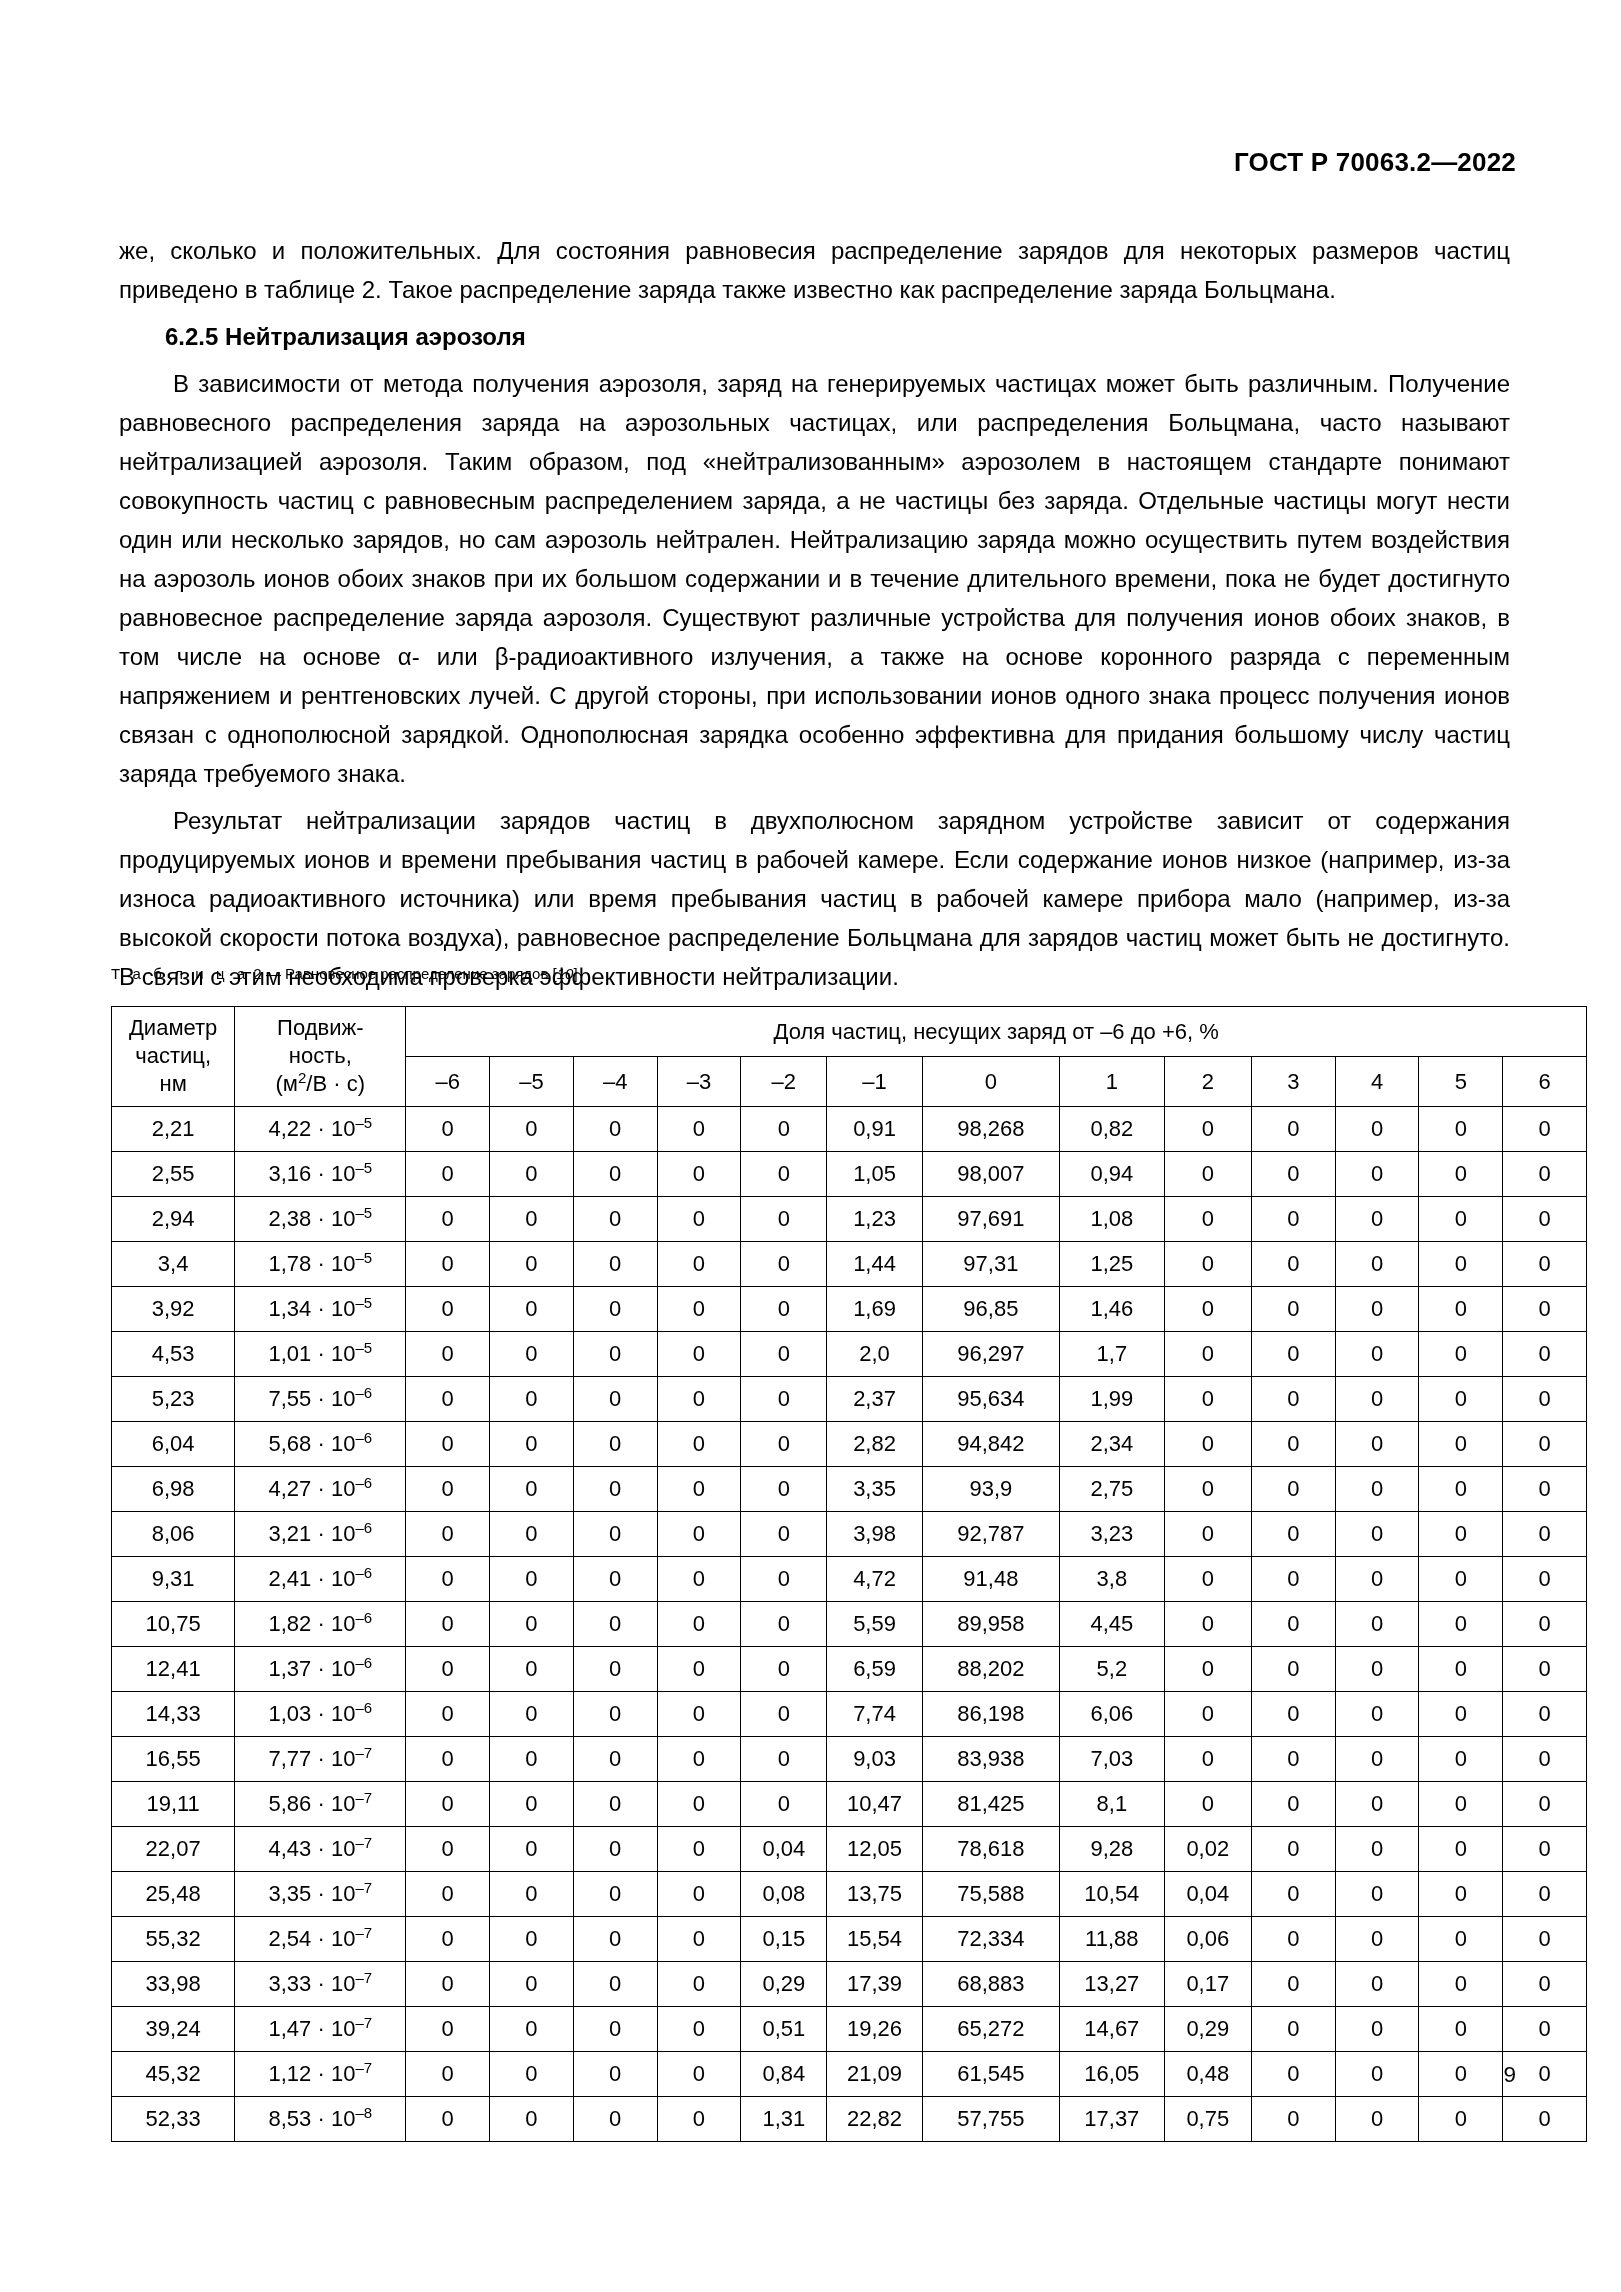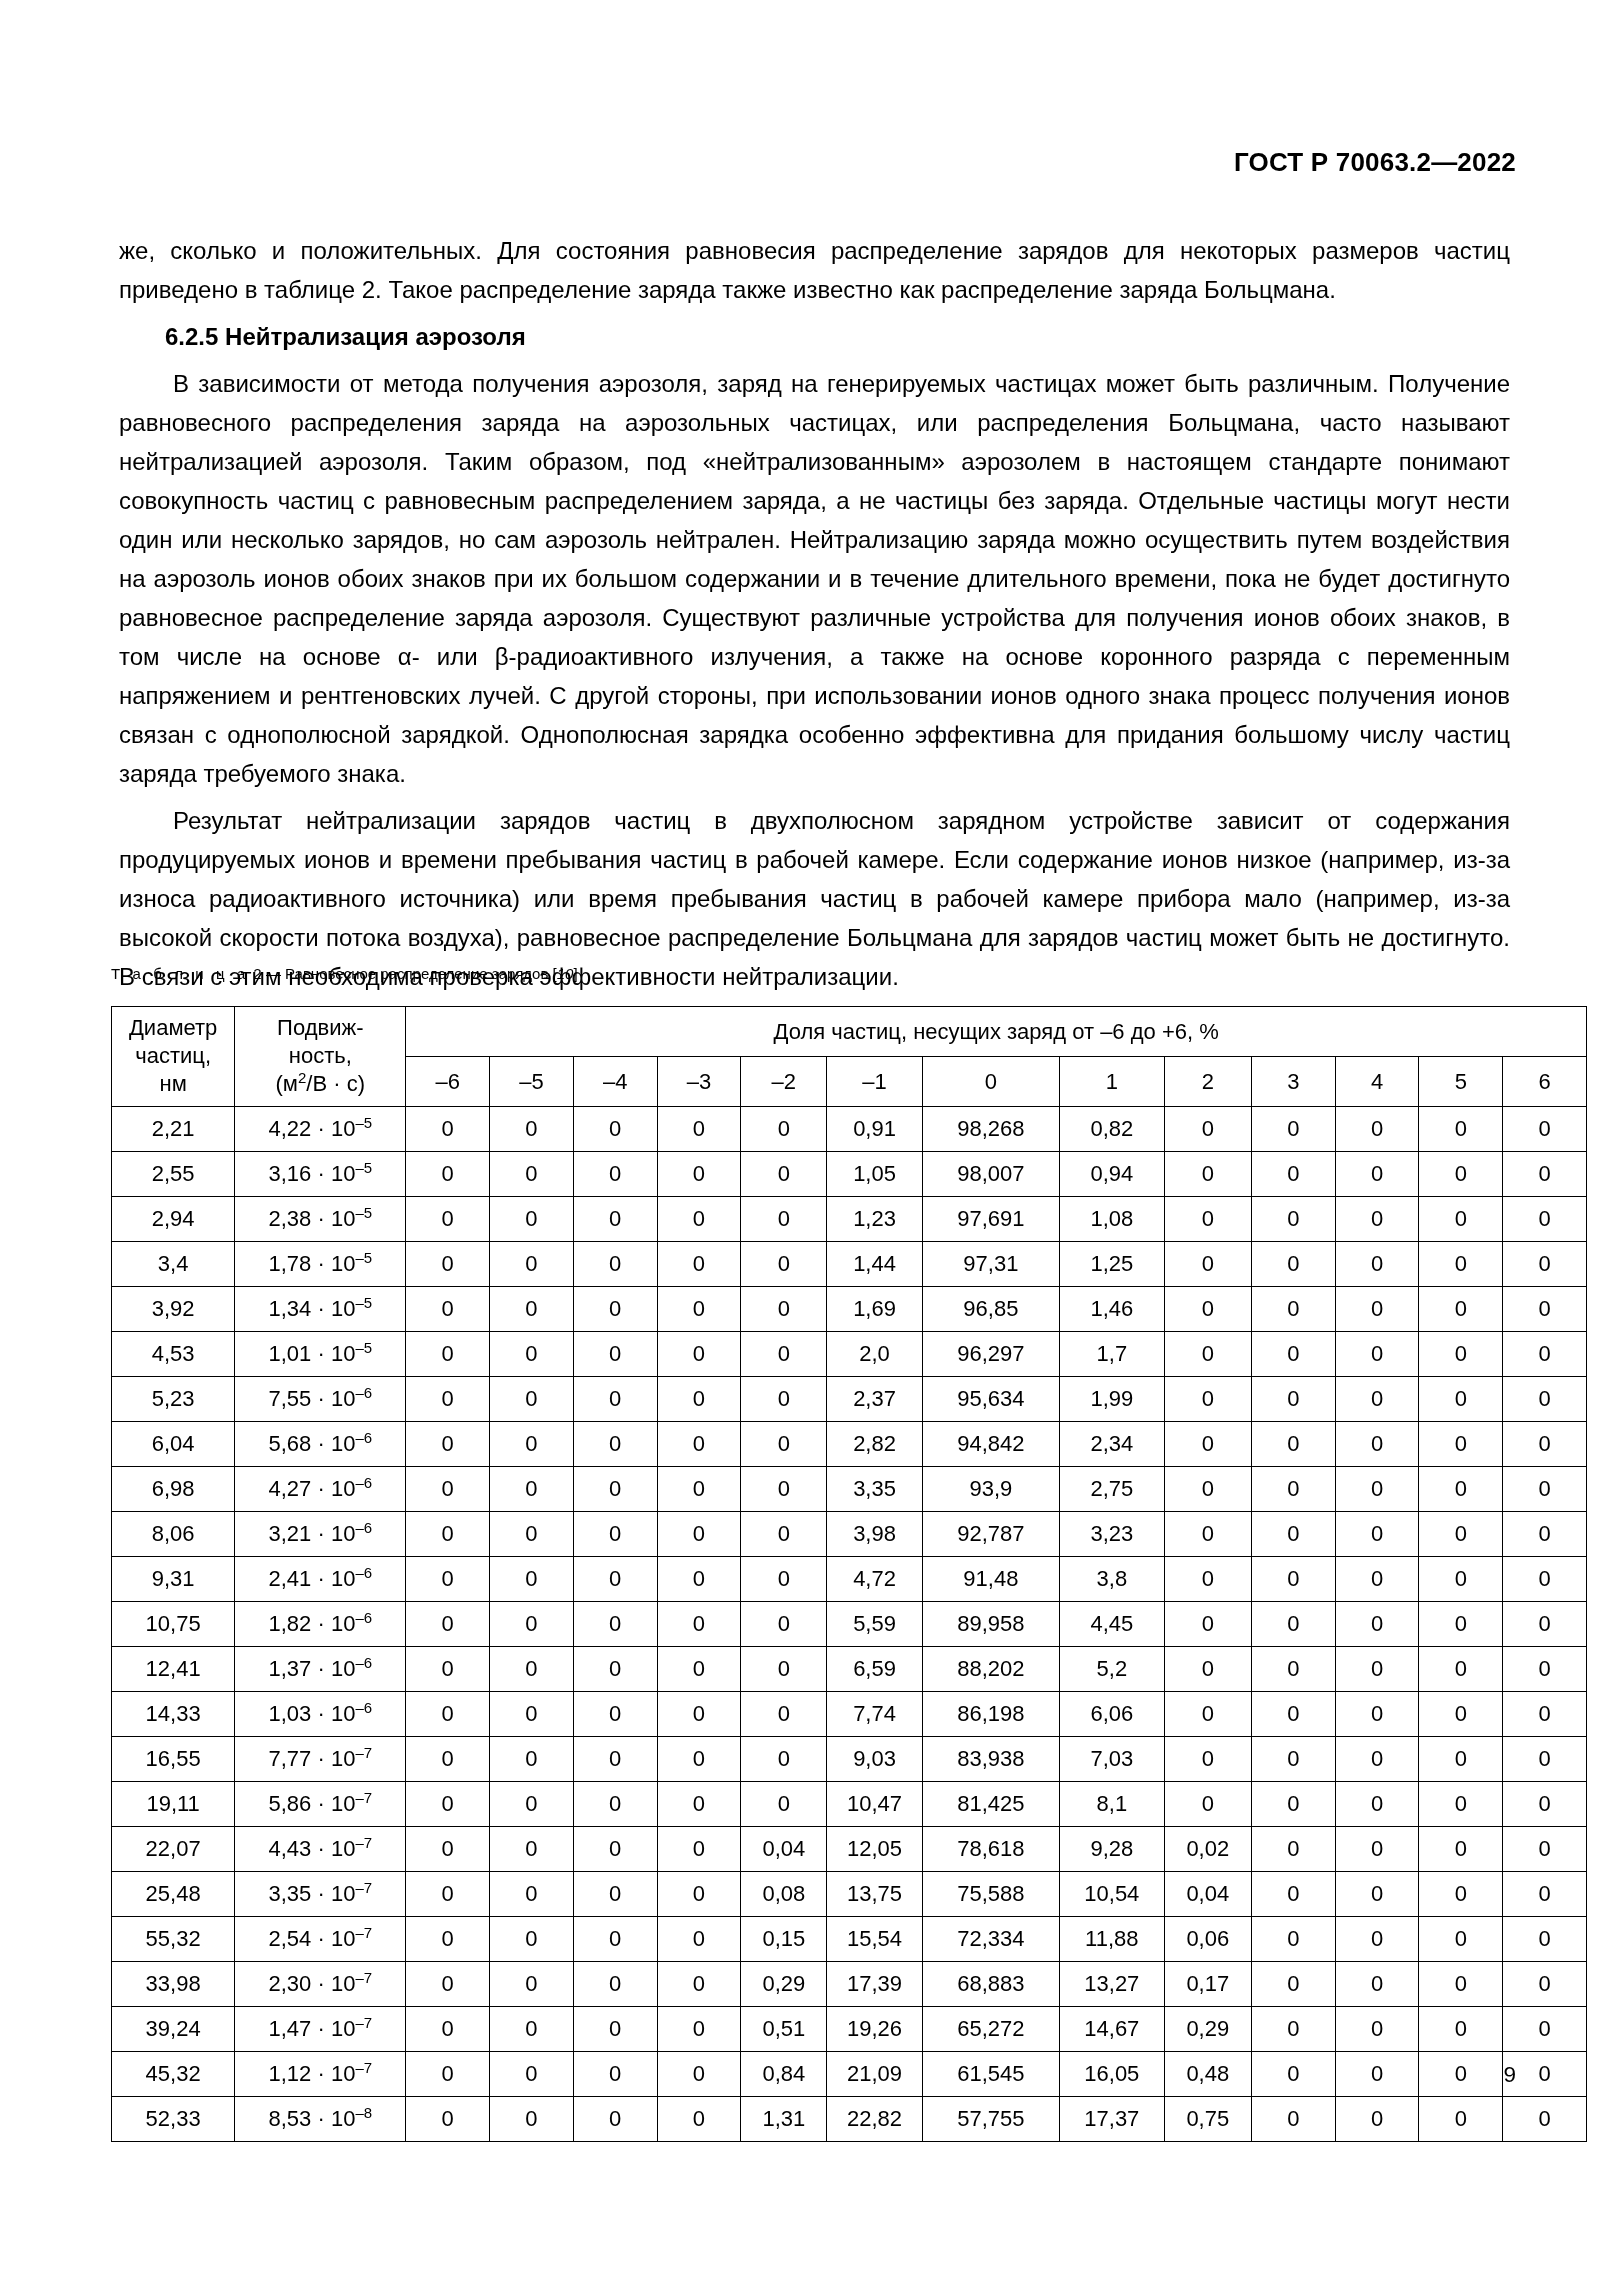--- a/index.html
+++ b/index.html
@@ -518,21 +518,21 @@
           <td>72,334</td>
           <td>11,88</td>
           <td>0,06</td>
           <td>0</td>
           <td>0</td>
           <td>0</td>
           <td>0</td>
         </tr>
         <tr>
           <td>33,98</td>
-          <td><span>2,30</span><span> · 10</span><span class="sup">–7</span></td>
+          <td><span>3,33</span><span> · 10</span><span class="sup">–7</span></td>
           <td>0</td>
           <td>0</td>
           <td>0</td>
           <td>0</td>
           <td>0,29</td>
           <td>17,39</td>
           <td>68,883</td>
           <td>13,27</td>
           <td>0,17</td>
           <td>0</td>

